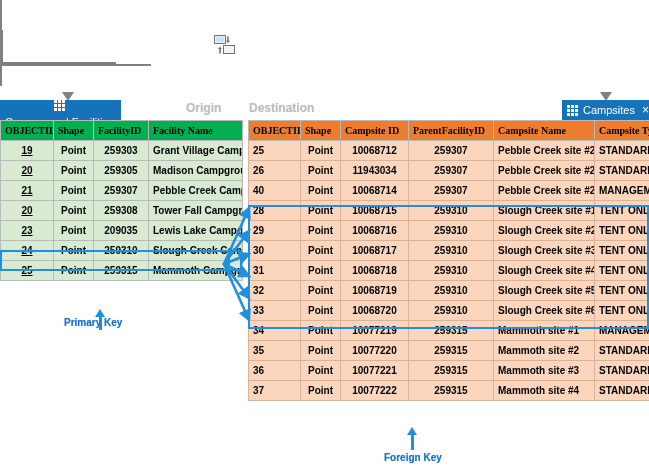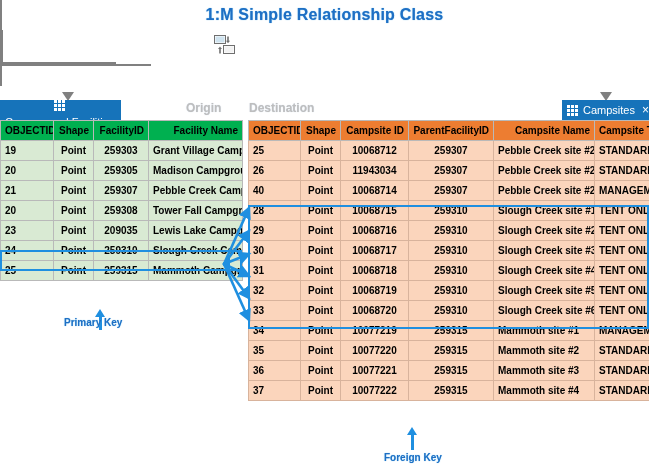--- a/index.html
+++ b/index.html
@@ -74,27 +74,27 @@
 
   
   table.grid{
     position:absolute;border-collapse:collapse;
     font-size:10px;table-layout:fixed;
   }
   table.grid th, table.grid td{
     border:1px solid #b9b9b9;padding:0 4px;height:20px;
     overflow:hidden;white-space:nowrap;box-sizing:border-box;
   }
-  table.grid th{font-weight:bold;text-align:right;color:#000;}
+  table.grid th{font-weight:bold;text-align:left;color:#000;font-family:Liberation Serif, serif;}
 
   
   #tbl-facilities{left:0px;top:120px;width:242px;}
   #tbl-facilities th{background:#00B050;}
   #tbl-facilities td{background:#D9EAD3;}
-  #tbl-facilities td.c-oid{text-align:left;font-weight:bold;}
+  #tbl-facilities td.c-oid{text-align:center;font-weight:bold;text-decoration:underline;}
   #tbl-facilities td.c-shape{text-align:center;font-weight:bold;}
   #tbl-facilities td.c-fid{text-align:center;font-weight:bold;}
   #tbl-facilities td.c-name{text-align:left;font-weight:bold;}
 
   
   #tbl-campsites{left:248px;top:120px;width:401px;}
   #tbl-campsites th{background:#ED7D31;}
   #tbl-campsites td{background:#FBD5BC;border-color:#d8b39c;}
   #tbl-campsites td.c-oid{text-align:left;font-weight:bold;}
   #tbl-campsites td.c-shape{text-align:center;font-weight:bold;}
@@ -127,21 +127,20 @@
   #ah-fk{left:407px;top:427px;}
 
   
   #fan{position:absolute;left:222px;top:196px;width:36px;height:140px;}
 </style>
 </head>
 <body>
 
 <div class="canvas">
 
-  <div class="title">1:M Simple Relationship Class</div>
 
   <div class="relbar">
     <div class="bracket-l"></div>
     <div class="bracket-r"></div>
     <div class="h-left"></div>
     <div class="h-right"></div>
   </div>
   <div class="v-left"></div>
   <div class="v-right"></div>
   <div class="arrowhead-down ah-left"></div>

